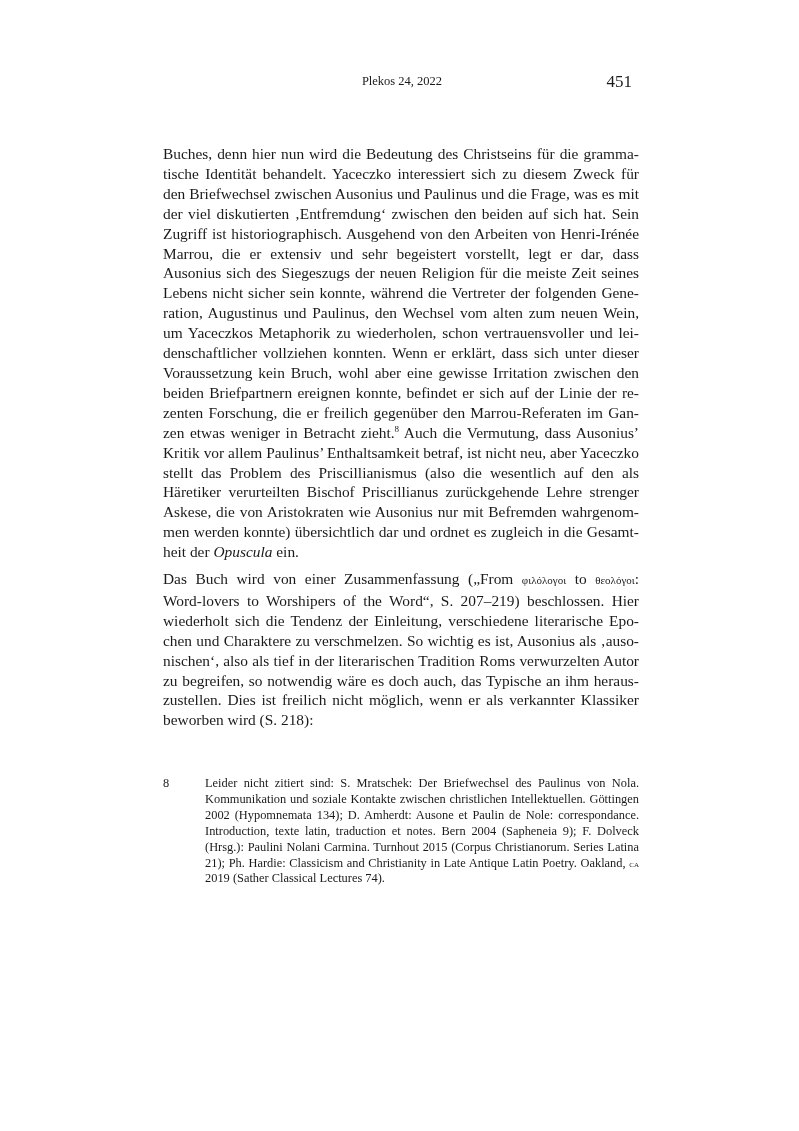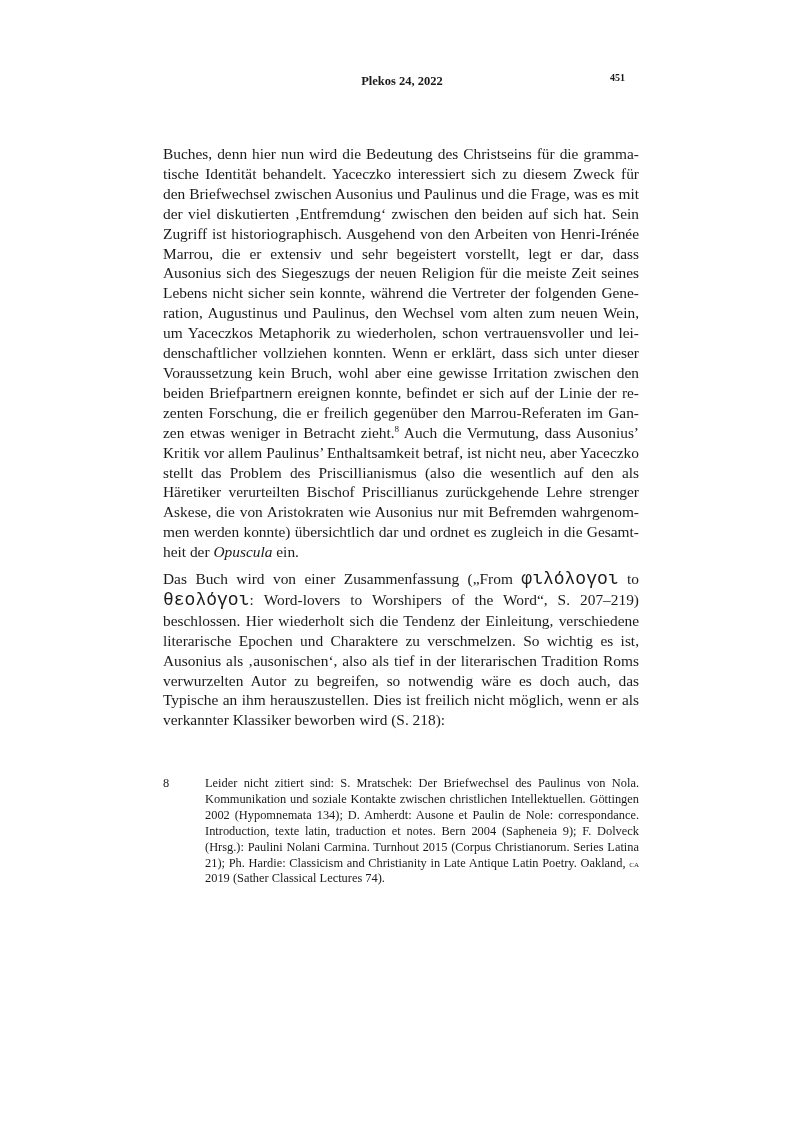--- a/index.html
+++ b/index.html
@@ -1,27 +1,27 @@
 <!DOCTYPE html>
 <html><head>
   <meta charset="utf-8">
   <style>
     html, body { margin: 0; padding: 0; background: #ffffff; }
     body { width: 799px; height: 1131px; position: relative; overflow: hidden;
            font-family: "Liberation Serif", "DejaVu Serif", serif; color: #1a1a1a; }
     .header { position: absolute; top: 74px; left: 163px; width: 478px; height: 20px;
-              font-size: 12.5px; font-weight: bold; }
+              font-size: 12.5px; }
     .header .journal { position: absolute; left: 0; right: 0; text-align: center; top: 0; }
-    .header .pageno { position: absolute; right: 16px; top: -2px; font-size: 10px; }
+    .header .pageno { position: absolute; right: 9px; top: -2px; font-size: 17px; }
     .body { position: absolute; top: 144px; left: 163px; width: 476px;
             font-size: 15.4px; line-height: 19.9px; text-align: justify; hyphens: manual; }
     .body p { margin: 0; }
     .body p + p { margin-top: 7px; }
     .body sup { font-size: 9px; line-height: 0; vertical-align: 6px; }
-    .greek { font-family: Liberation Mono, monospace; font-size: 18px; }
+    .greek { font-family: Liberation Serif, serif; font-size: 11px; }
     .footnotes { position: absolute; top: 776px; left: 163px; width: 476px;
                  font-size: 12.4px; line-height: 15.9px; text-align: justify; }
     .fn { display: flex; }
     .fn .num { width: 42px; flex: 0 0 42px; }
     .fn .text { flex: 1; }
     .sc { font-variant: small-caps; font-size: 10px; }
   </style>
 </head>
 <body>
 

